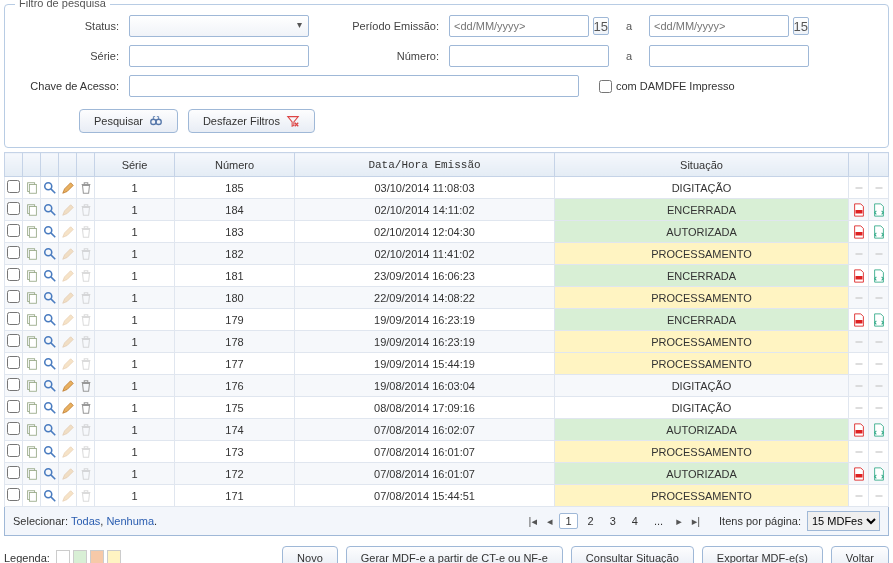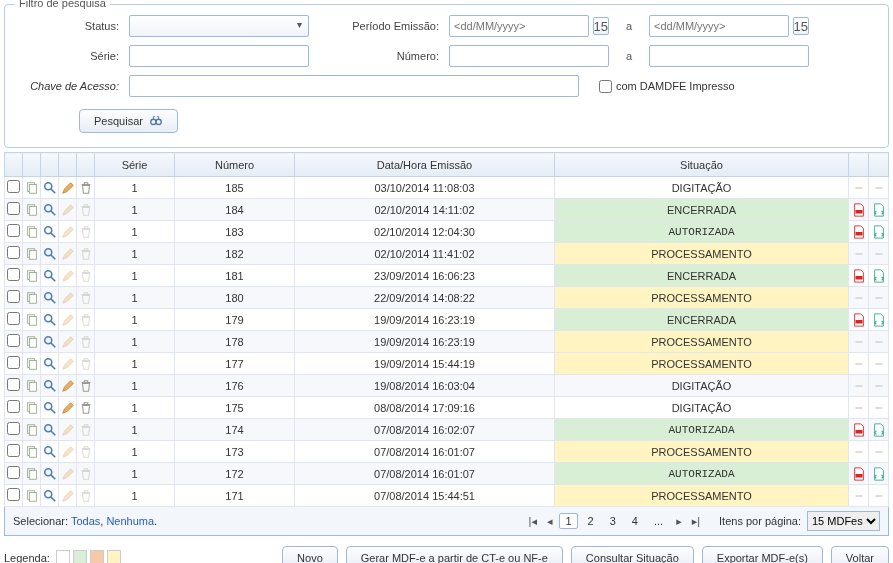--- a/index.html
+++ b/index.html
@@ -11,50 +11,50 @@
 .filter-grid { display: grid; grid-template-columns: 100px 180px 120px 160px 20px 160px; row-gap: 8px; column-gap: 10px; align-items: center; }
 .filter-grid .lbl { text-align: right; color: #444; }
 .txt { width: 100%; height: 22px; border: 1px solid #9fb8d7; border-radius: 2px; padding: 2px 4px; font-size: 11px; }
 .combo { width: 100%; height: 22px; border: 1px solid #9fb8d7; border-radius: 2px; background: linear-gradient(#fff,#f0f3f8); position: relative; }
 .combo::after { content: '▾'; position: absolute; right: 6px; top: 3px; font-size: 10px; color: #555; }
 .date-wrap { display: flex; align-items: center; gap: 4px; }
 .date-wrap .txt { color: #aaa; }
 .cal-ico { width: 18px; height: 18px; border: 1px solid #9fb8d7; border-radius: 2px; display: inline-flex; align-items: center; justify-content: center; font-size: 13px; background: linear-gradient(#fff,#eef2f8); color: #555; }
 .sep-a { text-align: center; color: #555; }
 .chave-row { display: flex; align-items: center; gap: 10px; margin-top: 8px; }
-.chave-row .lbl { width: 100px; text-align: right; font-style: italic; }
+.chave-row .lbl { width: 100px; text-align: right; }
 .chave-row .txt { flex: 0 0 450px; }
 .chk-wrap { display: flex; align-items: center; gap: 4px; margin-left: 10px; }
 .btn-row { display: flex; gap: 10px; margin-top: 12px; padding-left: 60px; }
 .btn { height: 24px; padding: 0 14px; border: 1px solid #9fb8d7; border-radius: 4px; background: linear-gradient(#fdfdfe,#e8edf5); cursor: pointer; font-size: 11px; display: inline-flex; align-items: center; gap: 6px; color: #333; }
 .btn-ico { display: inline-block; width: 14px; height: 14px; }
 
 
 .grid { border: 1px solid #9fb8d7; width: 100%; border-collapse: collapse; }
 .grid th { background: linear-gradient(#f5f8fc,#e4ecf5); border: 1px solid #c5d3e7; padding: 4px 6px; font-weight: normal; color: #333; height: 24px; font-size: 11px; }
 .grid td { border: 1px solid #e0e6ef; padding: 0; height: 22px; text-align: center; font-size: 11px; }
 .grid tbody tr:nth-child(even) td { background: #f6f8fb; }
 .col-ico { width: 18px; }
 .col-serie { width: 80px; }
 .col-num { width: 120px; }
-.col-data { width: 260px; }
+.col-data { width: 260px; font-family: Liberation Mono, monospace; }
 .col-sit { width: auto; }
 .col-pdf { width: 20px; }
 .col-xml { width: 20px; }
 .cell-chk { padding: 0 2px !important; }
 .ico { display: inline-block; width: 14px; height: 14px; vertical-align: middle; }
 .ico-copy { color: #8a9; }
 .ico-mag { }
 .ico-pen { }
 .ico-del { color: #bbb; opacity: .55; }
 
 .sit-cell { font-size: 11px; }
 .sit-DIGITACAO { }
 .sit-ENCERRADA { background: #d8efd5 !important; }
-.sit-AUTORIZADA { background: #d8efd5 !important; font-family: Liberation Mono, monospace; }
+.sit-AUTORIZADA { background: #d8efd5 !important; }
 .sit-PROCESSAMENTO { background: #fff4c2 !important; }
 
 
 .grid-footer { display: flex; align-items: center; justify-content: space-between; border: 1px solid #9fb8d7; border-top: none; padding: 4px 8px; background: #f3f6fb; font-size: 11px; }
 .sel-links a { color: #2a5db0; text-decoration: none; cursor: pointer; }
 .pager { display: flex; align-items: center; gap: 4px; }
 .pager .pg { padding: 1px 5px; border: 1px solid transparent; cursor: pointer; border-radius: 2px; color: #333; }
 .pager .pg.cur { border: 1px solid #9fb8d7; background: #fff; }
 .pager .nav { cursor: pointer; color: #555; padding: 0 3px; }
 .itens-pp { display: flex; align-items: center; gap: 6px; }
@@ -106,20 +106,29 @@
   </div>
 
   <div class="btn-row">
     <button class="btn">
       <span>Pesquisar</span>
       <span class="btn-ico">
         <svg viewBox="0 0 16 16">
             <circle cx="5" cy="9" r="3" fill="none" stroke="#5577aa" stroke-width="1.5"></circle>
             <circle cx="11" cy="9" r="3" fill="none" stroke="#5577aa" stroke-width="1.5"></circle>
             <path d="M5 6 L5 3 L7 3 M11 6 L11 3 L9 3" stroke="#5577aa" fill="none"></path>
+          </svg>
+      </span>
+    </button>
+    <button class="btn">
+      <span>Desfazer Filtros</span>
+      <span class="btn-ico">
+        <svg viewBox="0 0 16 16">
+            <path d="M2 3 L14 3 L9 9 L9 13 L7 14 L7 9 Z" fill="none" stroke="#d44" stroke-width="1.2"></path>
+            <path d="M10 10 L14 14 M14 10 L10 14" stroke="#d44" stroke-width="1.5"></path>
           </svg>
       </span>
     </button>
   </div>
 </div>
 
 <table class="grid">
   <thead>
     <tr>
       <th class="col-ico"></th>

